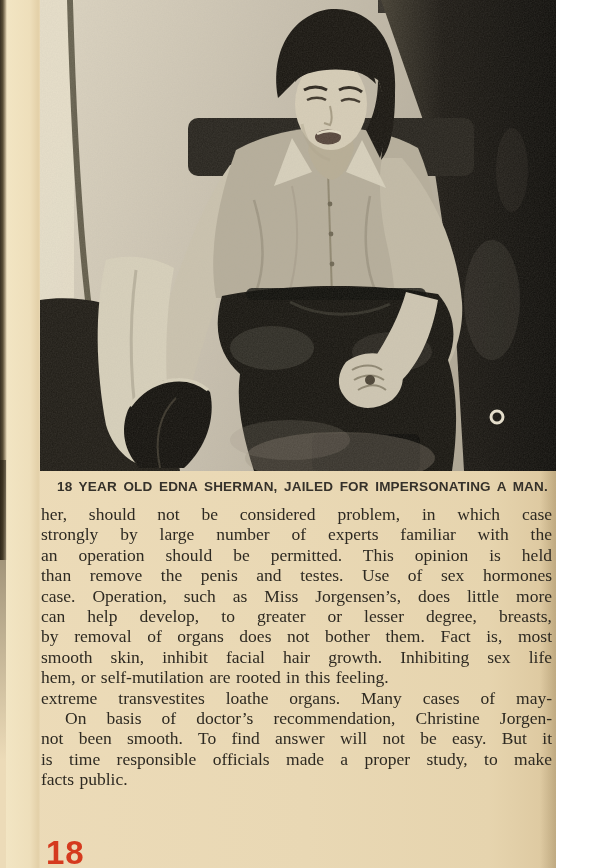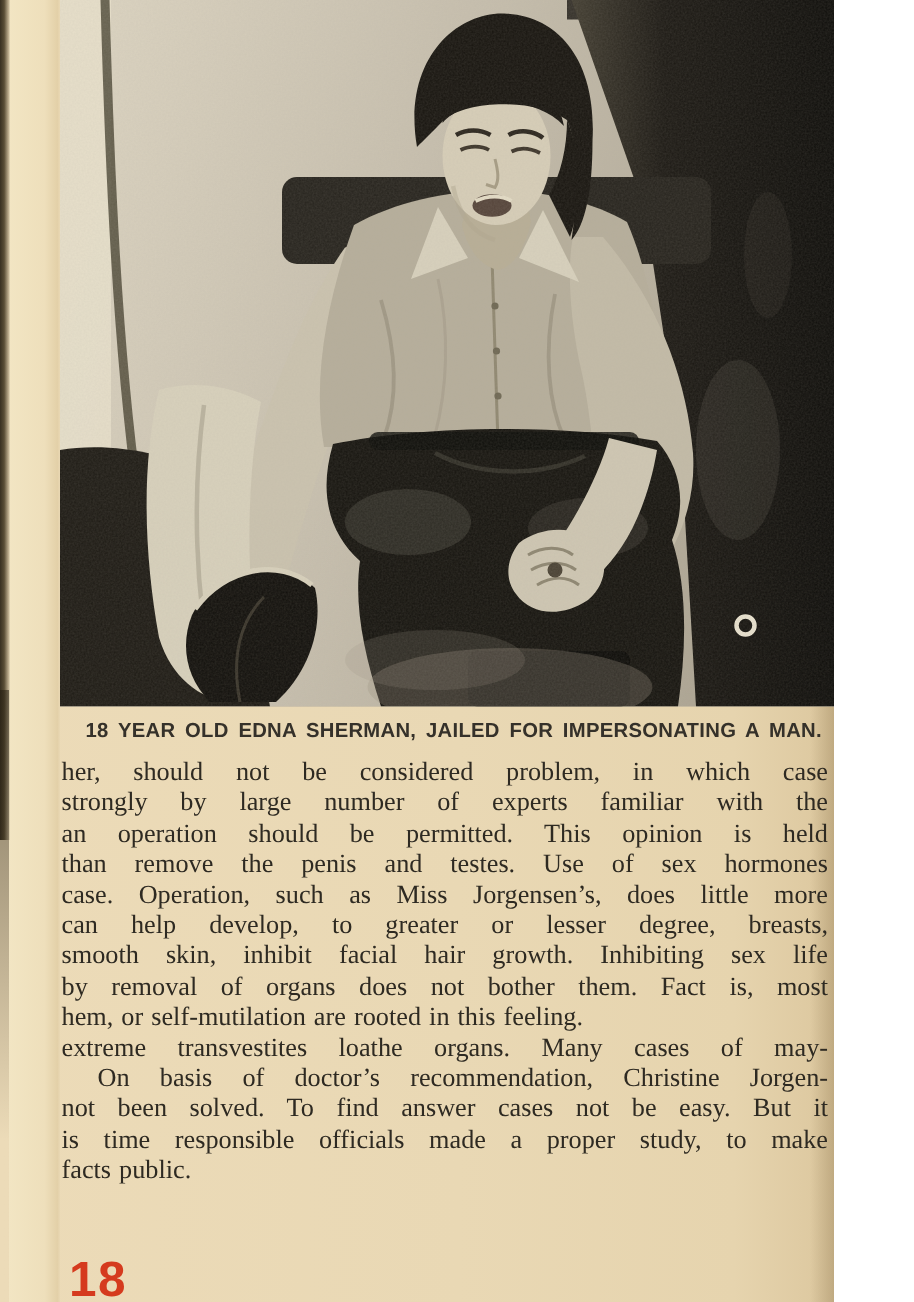--- a/index.html
+++ b/index.html
@@ -168,25 +168,25 @@
 
   <div class="caption">18 YEAR OLD EDNA SHERMAN, JAILED FOR IMPERSONATING A MAN.</div>
 
   <div class="article">
     <div class="tline">her, should not be considered problem, in which case</div>
     <div class="tline">strongly by large number of experts familiar with the</div>
     <div class="tline">an operation should be permitted. This opinion is held</div>
     <div class="tline">than remove the penis and testes. Use of sex hormones</div>
     <div class="tline">case. Operation, such as Miss Jorgensen’s, does little more</div>
     <div class="tline">can help develop, to greater or lesser degree, breasts,</div>
+    <div class="tline">by removal of organs does not bother them. Fact is, most</div>
     <div class="tline">smooth skin, inhibit facial hair growth. Inhibiting sex life</div>
-    <div class="tline">by removal of organs does not bother them. Fact is, most</div>
     <div class="tline last">hem, or self-mutilation are rooted in this feeling.</div>
     <div class="tline">extreme transvestites loathe organs. Many cases of may-</div>
     <div class="tline indent">On basis of doctor’s recommendation, Christine Jorgen-</div>
-    <div class="tline">not been solved. To find answer cases not be easy. But it</div>
+    <div class="tline">not been smooth. To find answer will not be easy. But it</div>
     <div class="tline">is time responsible officials made a proper study, to make</div>
     <div class="tline last">facts public.</div>
   </div>
 
   <div class="page-number">18</div>
 
 </div>
 
 </body></html>

